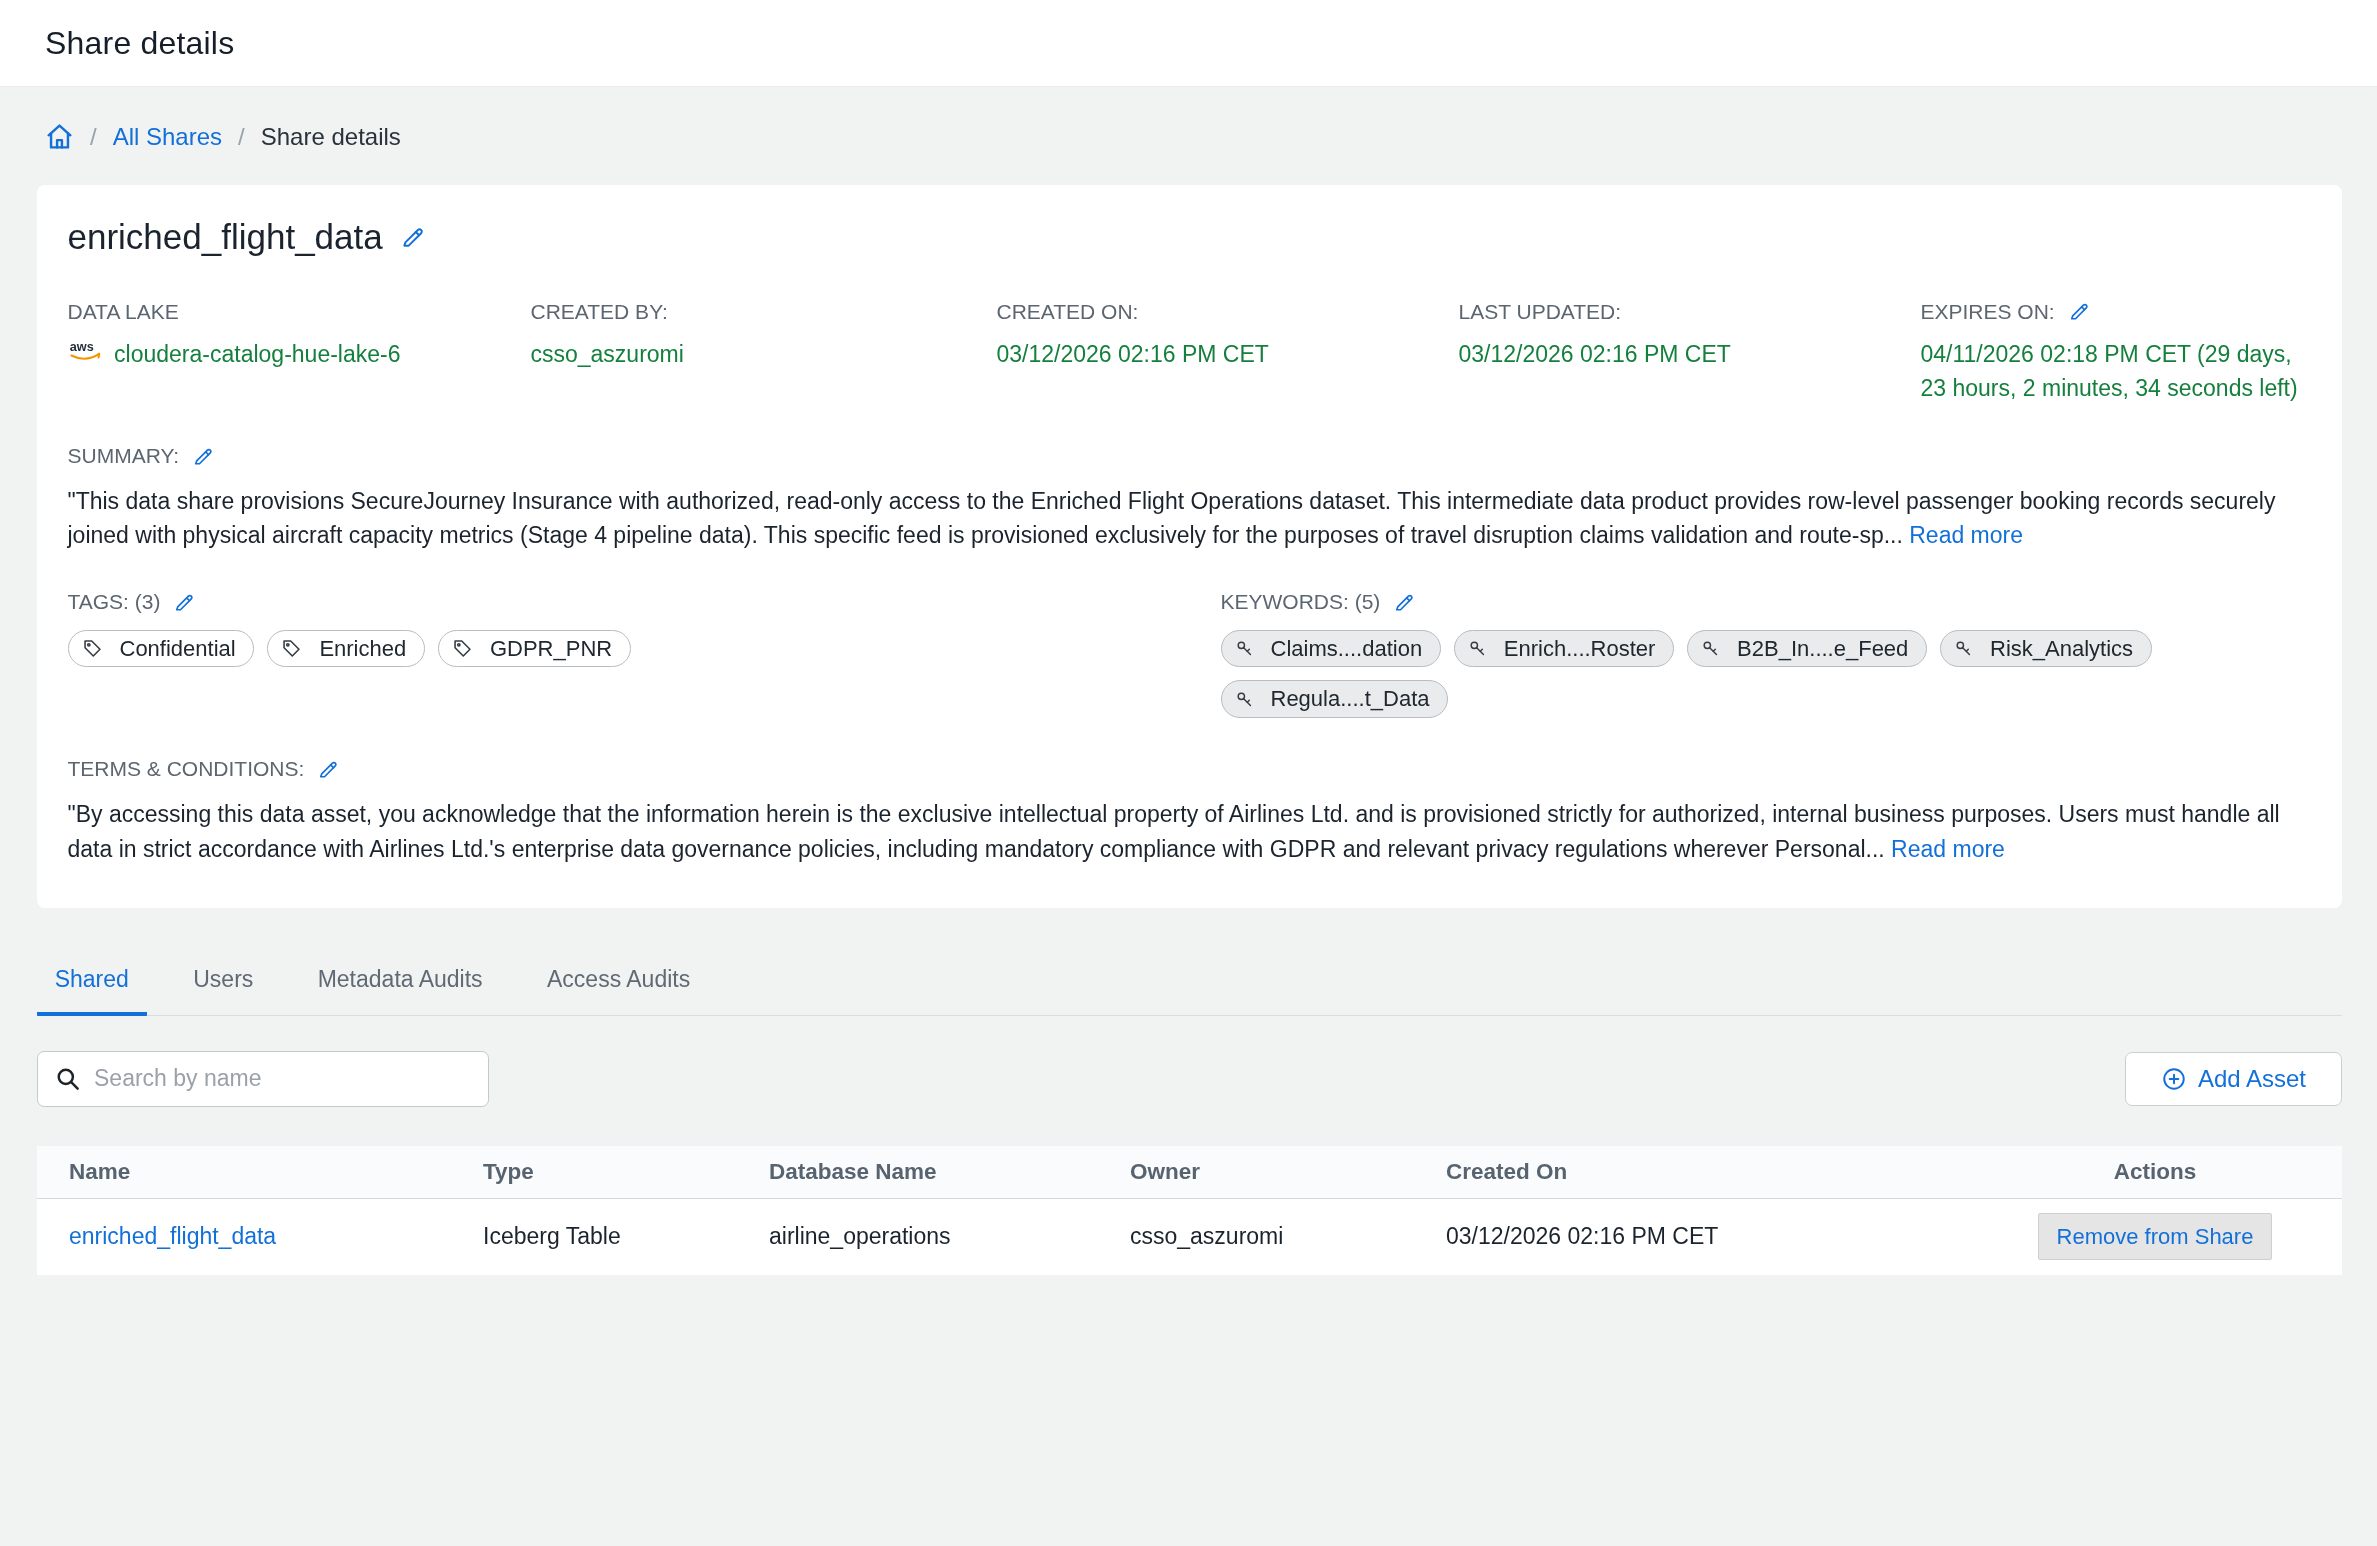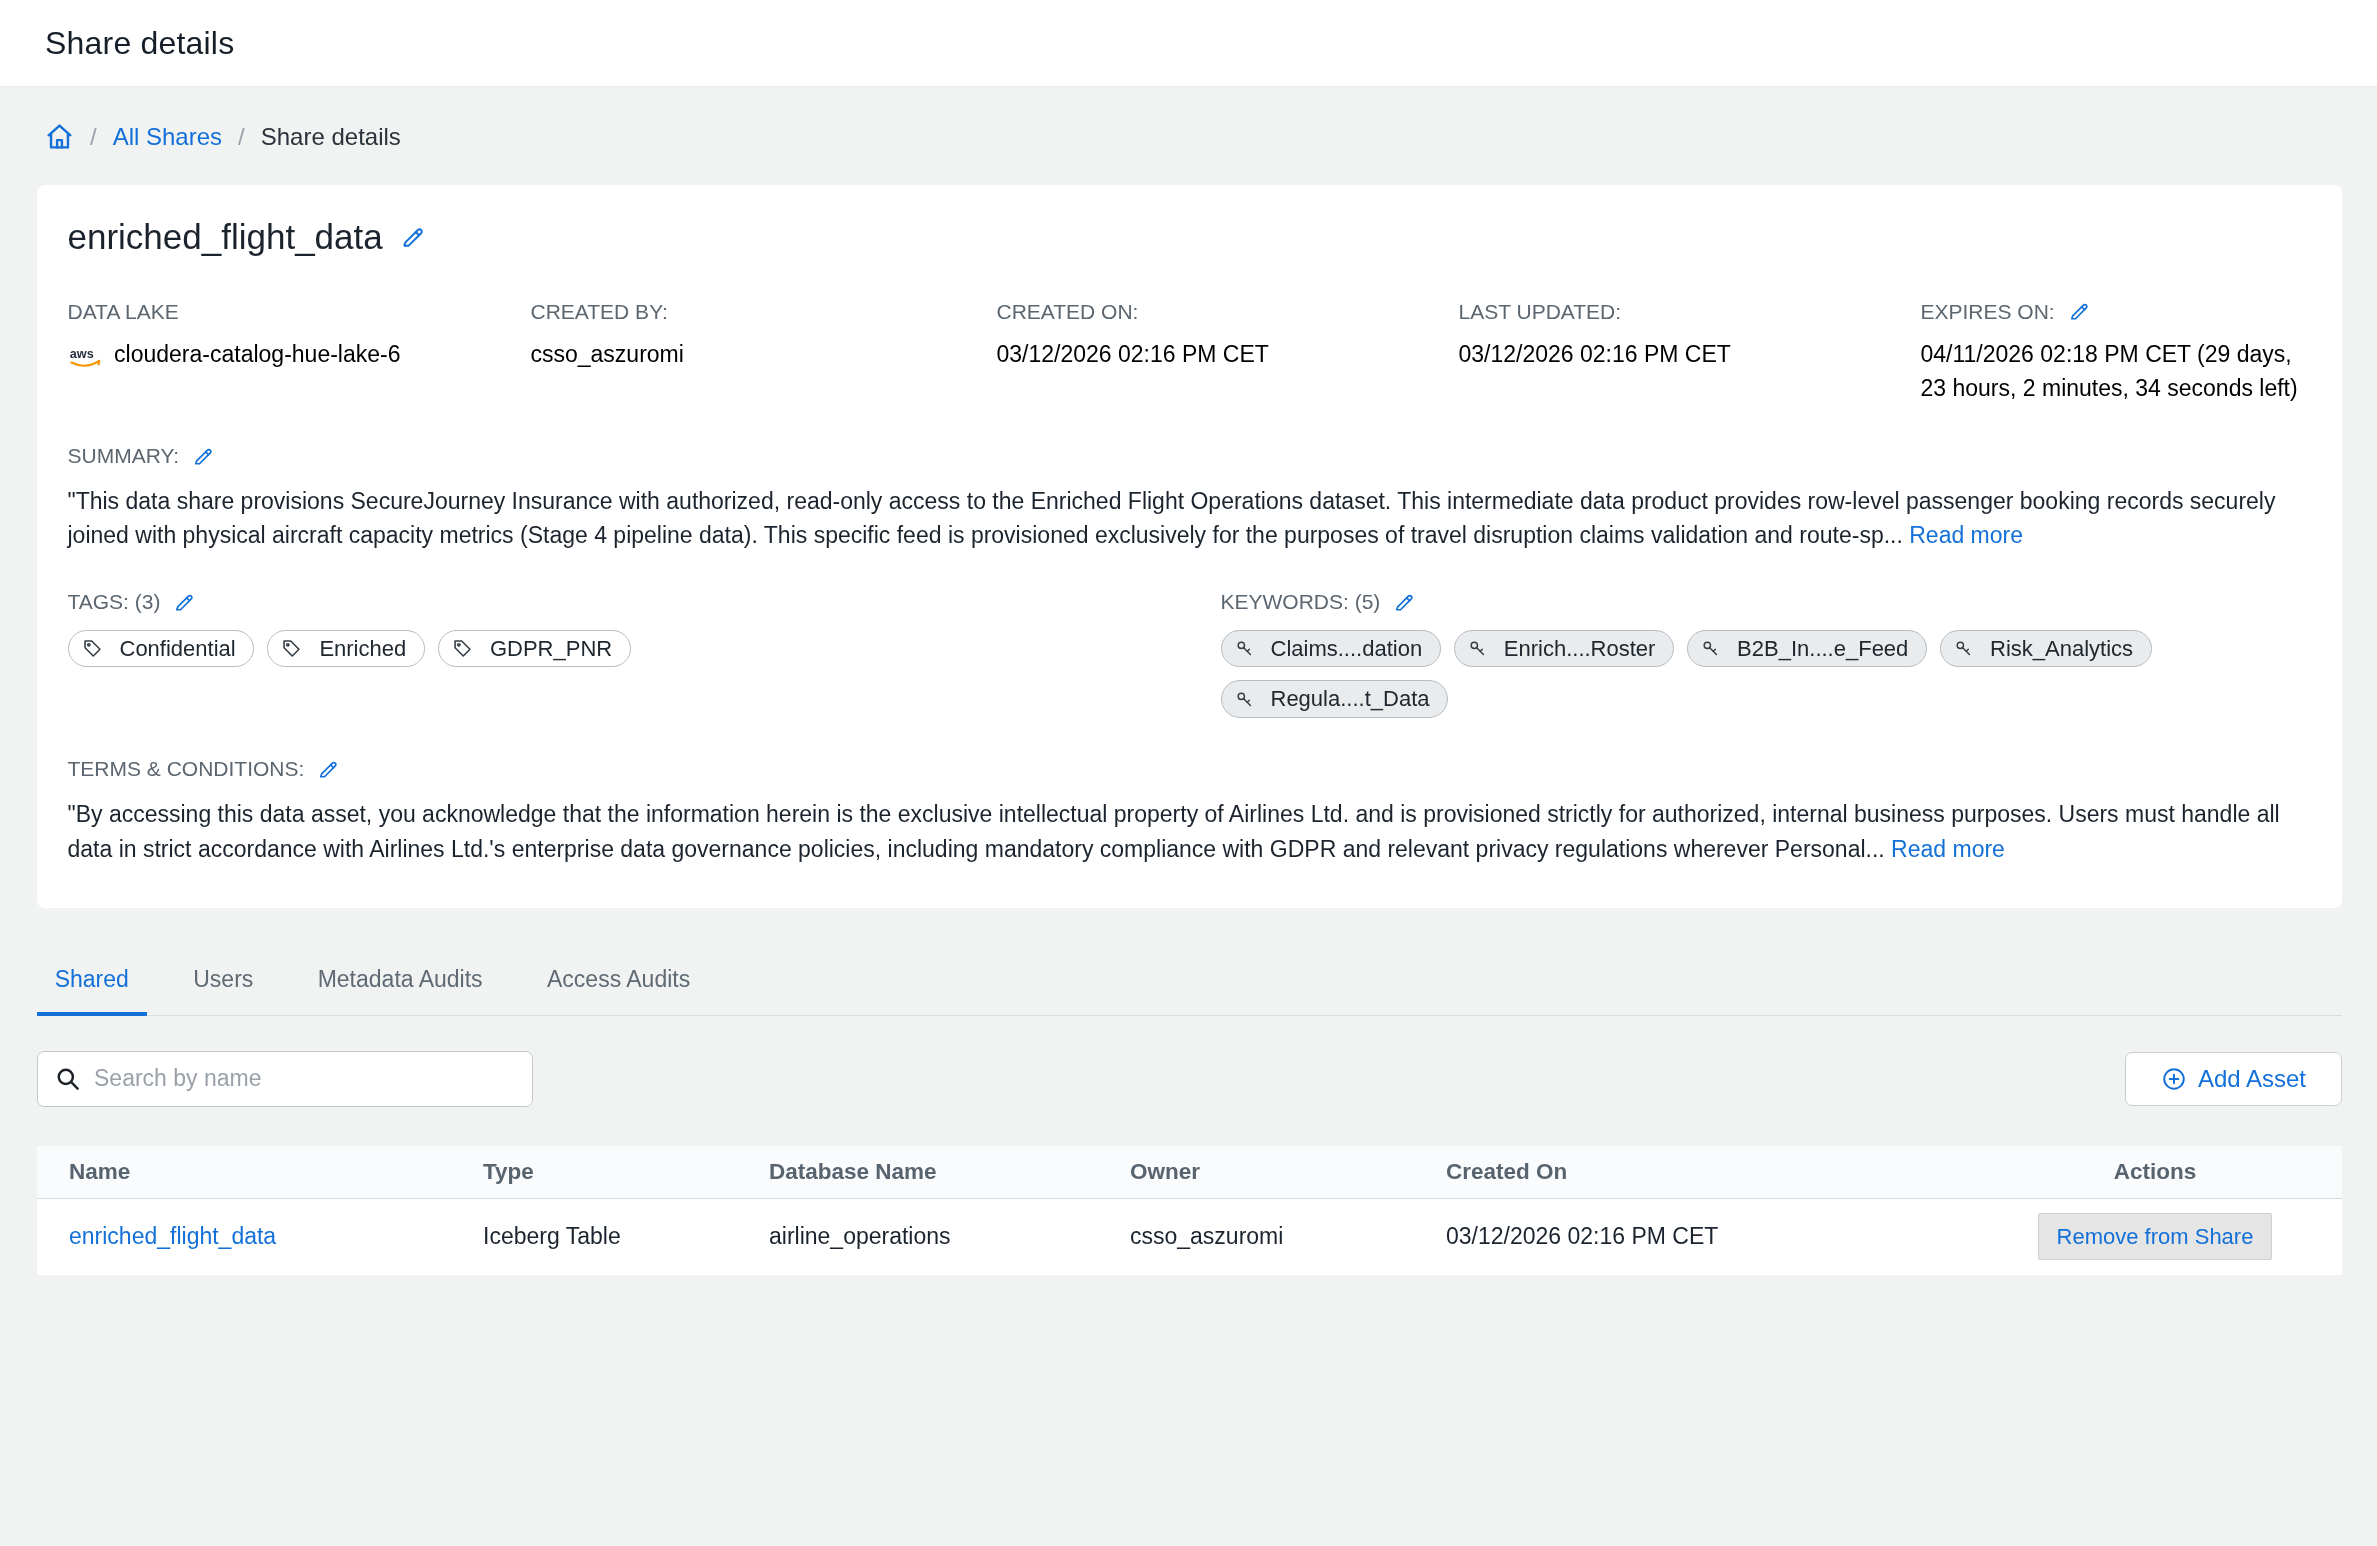--- a/index.html
+++ b/index.html
@@ -58,22 +58,22 @@
   .btn-delete { background: #d02f2f; color: #fff; }
 
   
   .fields-row {
     display: grid;
     grid-template-columns: 463px 466px 462px 462px 1fr;
     margin-top: 43px;
   }
   .field-label { font-size: 21px; color: #5c6670; margin-bottom: 14.5px;
                  display: flex; align-items: center; gap: 13px; }
-  .field-value { font-size: 23px; color: #000000; line-height: 1.45;
-                 display: flex; align-items: flex-end; gap: 9.6px; }
+  .field-value { font-size: 23px; color: #15803d; line-height: 1.45;
+                 display: flex; align-items: flex-start; gap: 9.6px; }
   .field-value.wrap { display: block; padding-right: 8px; }
 
   
   .text-section { margin-top: 39px; }
   .text-section .field-label { margin-bottom: 16px; }
   .long-text { font-size: 23px; line-height: 1.5; color: #1b242e; }
   .read-more { color: #1270d8; text-decoration: none; cursor: pointer; }
 
   
   .chips-row { display: grid; grid-template-columns: 1153px 1fr; margin-top: 37px; }
@@ -102,21 +102,21 @@
   .tab.active { color: #1270d8; border-bottom-color: #1270d8; border-radius: 0.8px; }
 
   
   .assets-toolbar {
     display: flex; justify-content: space-between; align-items: center;
     margin: 35px 35px 0 37px;
   }
   .search-box {
     display: flex; align-items: center; gap: 13px;
     background: #fff; border: 1.6px solid #c3c8cc; border-radius: 7.2px;
-    width: 496px; height: 56px; padding: 0 16px;
+    width: 452px; height: 56px; padding: 0 16px;
   }
   .search-box input {
     border: none; outline: none; font-size: 23px; flex: 1;
     font-family: inherit; color: #1d2630; background: transparent;
   }
   .search-box input::placeholder { color: #9aa1a8; }
   .btn-add {
     display: inline-flex; align-items: center; gap: 11.2px;
     background: #fff; border: 1.6px solid #c9ced2; border-radius: 7.2px;
     color: #1270d8; font-size: 24px; padding: 12px 35px;

